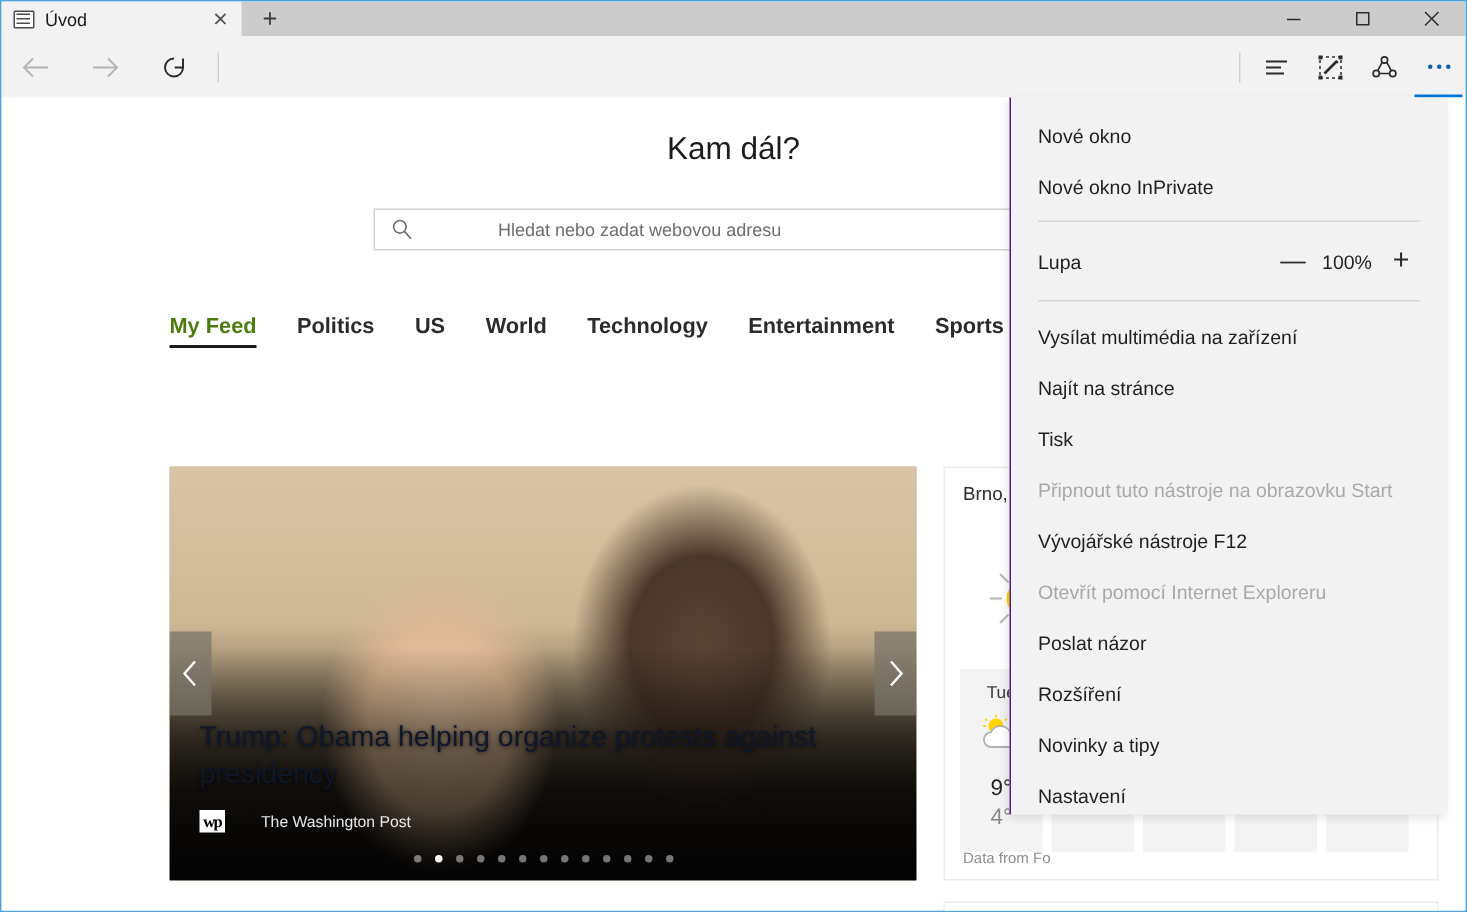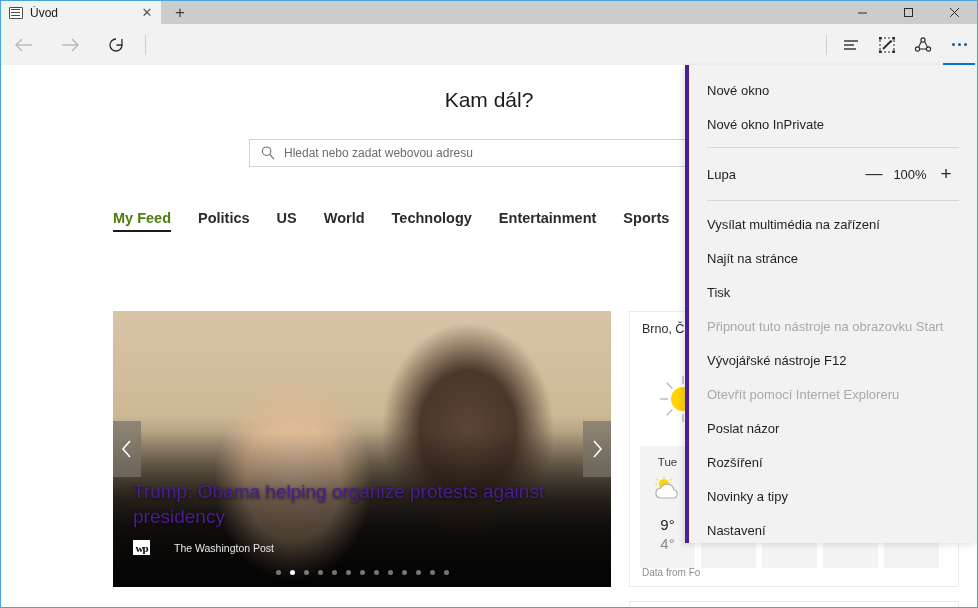--- a/index.html
+++ b/index.html
@@ -102,21 +102,21 @@
   }
   #searchbox {
     position: absolute; left: 248px; top: 74px; width: 578px; height: 28px;
     background: #ffffff; border: 1px solid #d2d2d2;
     display: flex; align-items: center; padding-left: 10px;
   }
   #searchbox .sicon { width: 18px; flex: 0 0 18px; display:flex; align-items:center; }
   #searchbox input {
     flex: 1 1 auto; border: none; outline: none; font-size: 12px;
     color: #404040; background: transparent;
-    font-family: "Liberation Sans", sans-serif; padding-left: 6px;
+    font-family: "Liberation Sans", sans-serif; padding-left: 6px; margin-left: 48px;
   }
   #searchbox input::placeholder { color: #6d6d6d; opacity: 1; }
 
   
   #feedtabs {
     position: absolute; left: 112px; top: 145px; height: 30px;
     display: flex; align-items: flex-start; gap: 0;
   }
   .ftab {
     font-size: 14.5px; color: #2b2b2b; padding: 0 0 6px 0; margin-right: 27px;
@@ -149,21 +149,21 @@
   .arrow {
     position: absolute; top: 50%; transform: translateY(-50%);
     width: 28px; height: 56px; background: rgba(120,115,105,0.72);
     display: flex; align-items: center; justify-content: center;
   }
   .arrow.left { left: 0; }
   .arrow.right { right: 0; }
   .arrow svg { display:block; }
   #hero-title {
     position: absolute; left: 20px; right: 44px; bottom: 58px;
-    font-size: 19px; line-height: 25px; color: #4c1d95; font-weight: 400;
+    font-size: 19px; line-height: 25px; color: #0f172a; font-weight: 400;
     text-shadow: 0 1px 3px rgba(0,0,0,.7);
   }
   #hero-source {
     position: absolute; left: 20px; bottom: 32px;
     display: flex; align-items: center; gap: 24px;
   }
   .wp-logo {
     width: 17px; height: 15px; background: #fff; color: #000;
     font-family: "Liberation Serif", serif; font-size: 11px; font-weight: bold;
     display: flex; align-items: center; justify-content: center; letter-spacing: -1px;
@@ -205,22 +205,22 @@
     position: absolute; left: 12px; bottom: 8px; font-size: 10px; color: #8d8d8d;
     white-space: nowrap;
   }
   #sports {
     position: absolute; left: 628px; top: 536px; width: 330px; height: 100px;
     background: #fff; border: 1px solid #ebebeb;
   }
 
   
   #menu {
-    position: absolute; right: 0; top: 64px; width: 292px; height: 478px;
-    background: #f2f2f2; border-left: 4px solid #4c1d95;
+    position: absolute; right: 12px; top: 64px; width: 292px; height: 478px;
+    background: #f2f2f2; border-left: 1px solid #4c1d95;
     box-shadow: -2px 2px 6px rgba(0,0,0,0.12);
     overflow: hidden;
   }
   .mitem {
     height: 34px; display: flex; align-items: center; padding-left: 18px;
     font-size: 13px; color: #1f1f1f; white-space: nowrap;
   }
   .mitem.dis { color: #a9a9a9; }
   .msep { height: 1px; background: #d6d6d6; margin: 6px 18px; }
   #zoomrow {

